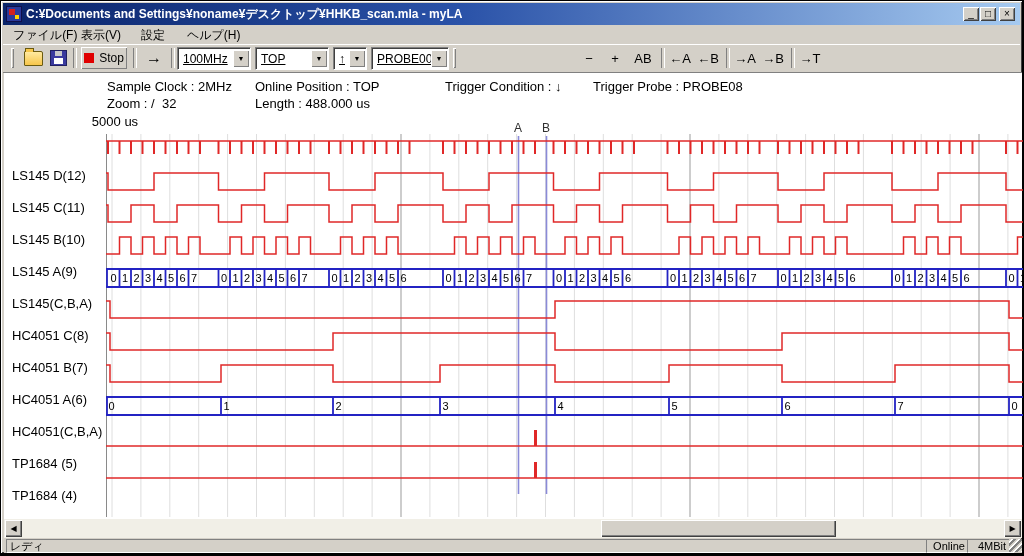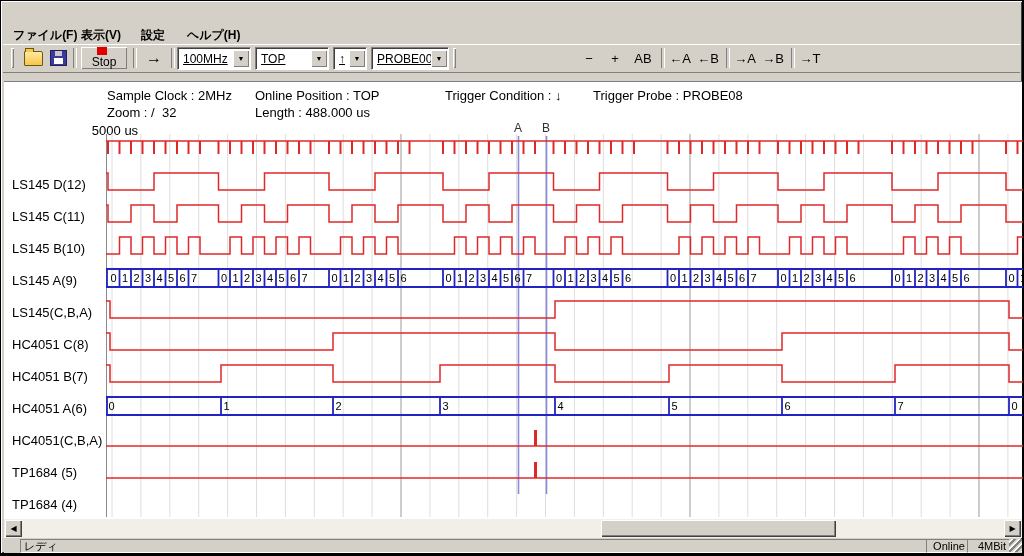--- a/index.html
+++ b/index.html
@@ -13,29 +13,29 @@
   #appicon{width:14px;height:14px;margin:0 4px 0 3px;background:
            linear-gradient(#ffd400,#ffd400) 8px 8px/4px 4px no-repeat,
            linear-gradient(#d02020,#d02020) 2px 2px/6px 6px no-repeat,
            #2a3a9a;border:1px solid #10104a;}
   #title-text{color:#fff;font-size:12px;font-weight:600;white-space:nowrap;overflow:hidden;}
   .winbtn{position:absolute;top:4px;width:16px;height:14px;background:#d4d0c8;
           box-shadow:inset 1px 1px 0 #fff, inset -1px -1px 0 #404040, inset 2px 2px 0 #d4d0c8, inset -2px -2px 0 #808080;
           font-size:10px;line-height:13px;text-align:center;color:#000;}
   
   #menubar{position:absolute;left:2px;top:25px;width:1017px;height:18px;background:#d4d0c8;}
-  .menu-item{position:absolute;top:1px;height:16px;line-height:16px;font-size:12px;color:#000;padding:0 4px;font-weight:bold;}
+  .menu-item{position:absolute;top:1px;height:16px;line-height:16px;font-size:12px;color:#000;padding:0 4px;}
   
   #toolbar{position:absolute;left:2px;top:43px;width:1017px;height:27px;background:#d4d0c8;
            border-top:1px solid #fff;border-bottom:1px solid #808080;}
   .grip{position:absolute;top:3px;width:3px;height:20px;background:#d4d0c8;
         box-shadow:inset 1px 1px 0 #fff, inset -1px -1px 0 #808080;}
   .sep{position:absolute;top:3px;width:2px;height:20px;border-left:1px solid #808080;border-right:1px solid #fff;}
   .tb-btn{position:absolute;top:2px;height:22px;display:flex;align-items:center;justify-content:center;
-          font-size:13px;color:#000;flex-direction:column;}
+          font-size:13px;color:#000;}
   .raised{box-shadow:inset 1px 1px 0 #fff, inset -1px -1px 0 #808080;}
   .combo{position:absolute;top:2px;height:21px;background:#fff;border:1px solid;border-color:#808080 #fff #fff #808080;
          box-shadow:inset 1px 1px 0 #404040;display:flex;align-items:center;}
   .combo-val{flex:1;font-size:12px;padding-left:5px;color:#000;white-space:nowrap;overflow:hidden;text-decoration:underline;}
   .combo-btn{width:16px;height:17px;margin:1px 1px 1px 0;background:#d4d0c8;
              box-shadow:inset 1px 1px 0 #fff, inset -1px -1px 0 #808080;
              font-size:7px;line-height:17px;text-align:center;color:#000;}
   #open-icon{width:17px;height:13px;position:relative;background:linear-gradient(#ffe9a0,#f7c64a);
              border:1px solid #6a5a10;border-radius:1px 2px 1px 1px;}
   #open-icon:before{content:"";position:absolute;left:0;top:-4px;width:7px;height:3px;
@@ -44,21 +44,21 @@
              linear-gradient(#fff,#fff) 3px 7px/9px 6px no-repeat,
              linear-gradient(#c8c8c8,#c8c8c8) 4px 0/7px 5px no-repeat,
              #3a3a9e;border:1px solid #202060;}
   #stop-square{width:10px;height:10px;background:#e00000;margin-right:5px;}
   #slider-track{position:absolute;left:458px;top:56px;width:110px;height:2px;
                 border-top:1px solid #808080;border-bottom:1px solid #fff;}
   #slider-thumb{position:absolute;left:472px;top:46px;width:11px;height:20px;background:#d4d0c8;
                 border:1px solid;border-color:#fff #404040 #404040 #fff;
                 box-shadow:inset 1px 1px 0 #d4d0c8, inset -1px -1px 0 #808080;}
   
-  #client{position:absolute;left:3px;top:80px;width:1018px;height:447px;background:#fff;
+  #client{position:absolute;left:3px;top:71px;width:1018px;height:447px;background:#fff;
           border-top:1px solid #808080;overflow:hidden;}
   .info-text{position:absolute;font-size:13px;color:#000;white-space:pre;}
   .chan-label{position:absolute;left:8px;font-size:13px;color:#000;white-space:nowrap;margin-top:25px;}
   #ruler-label{position:absolute;left:78px;top:41px;width:66px;text-align:center;font-size:13px;color:#000;}
   
   #hscroll{position:absolute;left:3px;top:518px;width:1018px;height:19px;background:#f1efe7;}
   .scroll-btn{position:absolute;top:1px;width:17px;height:17px;background:#d4d0c8;
               box-shadow:inset 1px 1px 0 #fff, inset -1px -1px 0 #404040, inset -2px -2px 0 #808080;
               font-size:8px;line-height:17px;text-align:center;color:#000;}
   #hthumb{position:absolute;left:597px;top:1px;width:235px;height:17px;background:#d4d0c8;
@@ -70,20 +70,27 @@
   #resize-grip{position:absolute;right:0;top:0;width:13px;height:13px;
                background:repeating-linear-gradient(135deg,#d4d0c8 0 2px,#fff 2px 3px,#808080 3px 5px);}
   #wave-svg{position:absolute;left:0;top:0;pointer-events:none;}
 </style>
 </head>
 <body>
 
 <div id="root">
  <div id="win">
 
+  <div id="titlebar">
+    <div id="appicon"></div>
+    <span id="title-text">C:¥Documents and Settings¥noname¥デスクトップ¥HHKB_scan.mla - myLA</span>
+    <div class="winbtn" style="left:960px">_</div>
+    <div class="winbtn" style="left:977px">□</div>
+    <div class="winbtn" style="left:996px">×</div>
+  </div>
 
   <div id="menubar">
     <span class="menu-item" style="left:6px">ファイル(F)</span>
     <span class="menu-item" style="left:74px">表示(V)</span>
     <span class="menu-item" style="left:134px">設定</span>
     <span class="menu-item" style="left:180px">ヘルプ(H)</span>
   </div>
 
   <div id="toolbar">
     <div class="grip" style="left:8px"></div>
@@ -425,20 +432,20 @@
         <rect x="533" y="461" width="3" height="16" fill="#e02828"></rect>
       </svg>
 
   <div id="hscroll">
     <div class="scroll-btn" style="left:1px">◀</div>
     <div id="hthumb"></div>
     <div class="scroll-btn" style="left:1000px">▶</div>
   </div>
 
   <div id="statusbar">
-    <div class="status-panel" style="left:16px;width:918px">レディ</div>
+    <div class="status-panel" style="left:2px;width:918px">レディ</div>
     <div class="status-panel" style="left:922px;width:38px;text-align:center">Online</div>
     <div class="status-panel" style="left:963px;width:42px;text-align:center">4MBit</div>
     <div id="resize-grip"></div>
   </div>
 
  </div>
 </div>
 
 </body></html>

